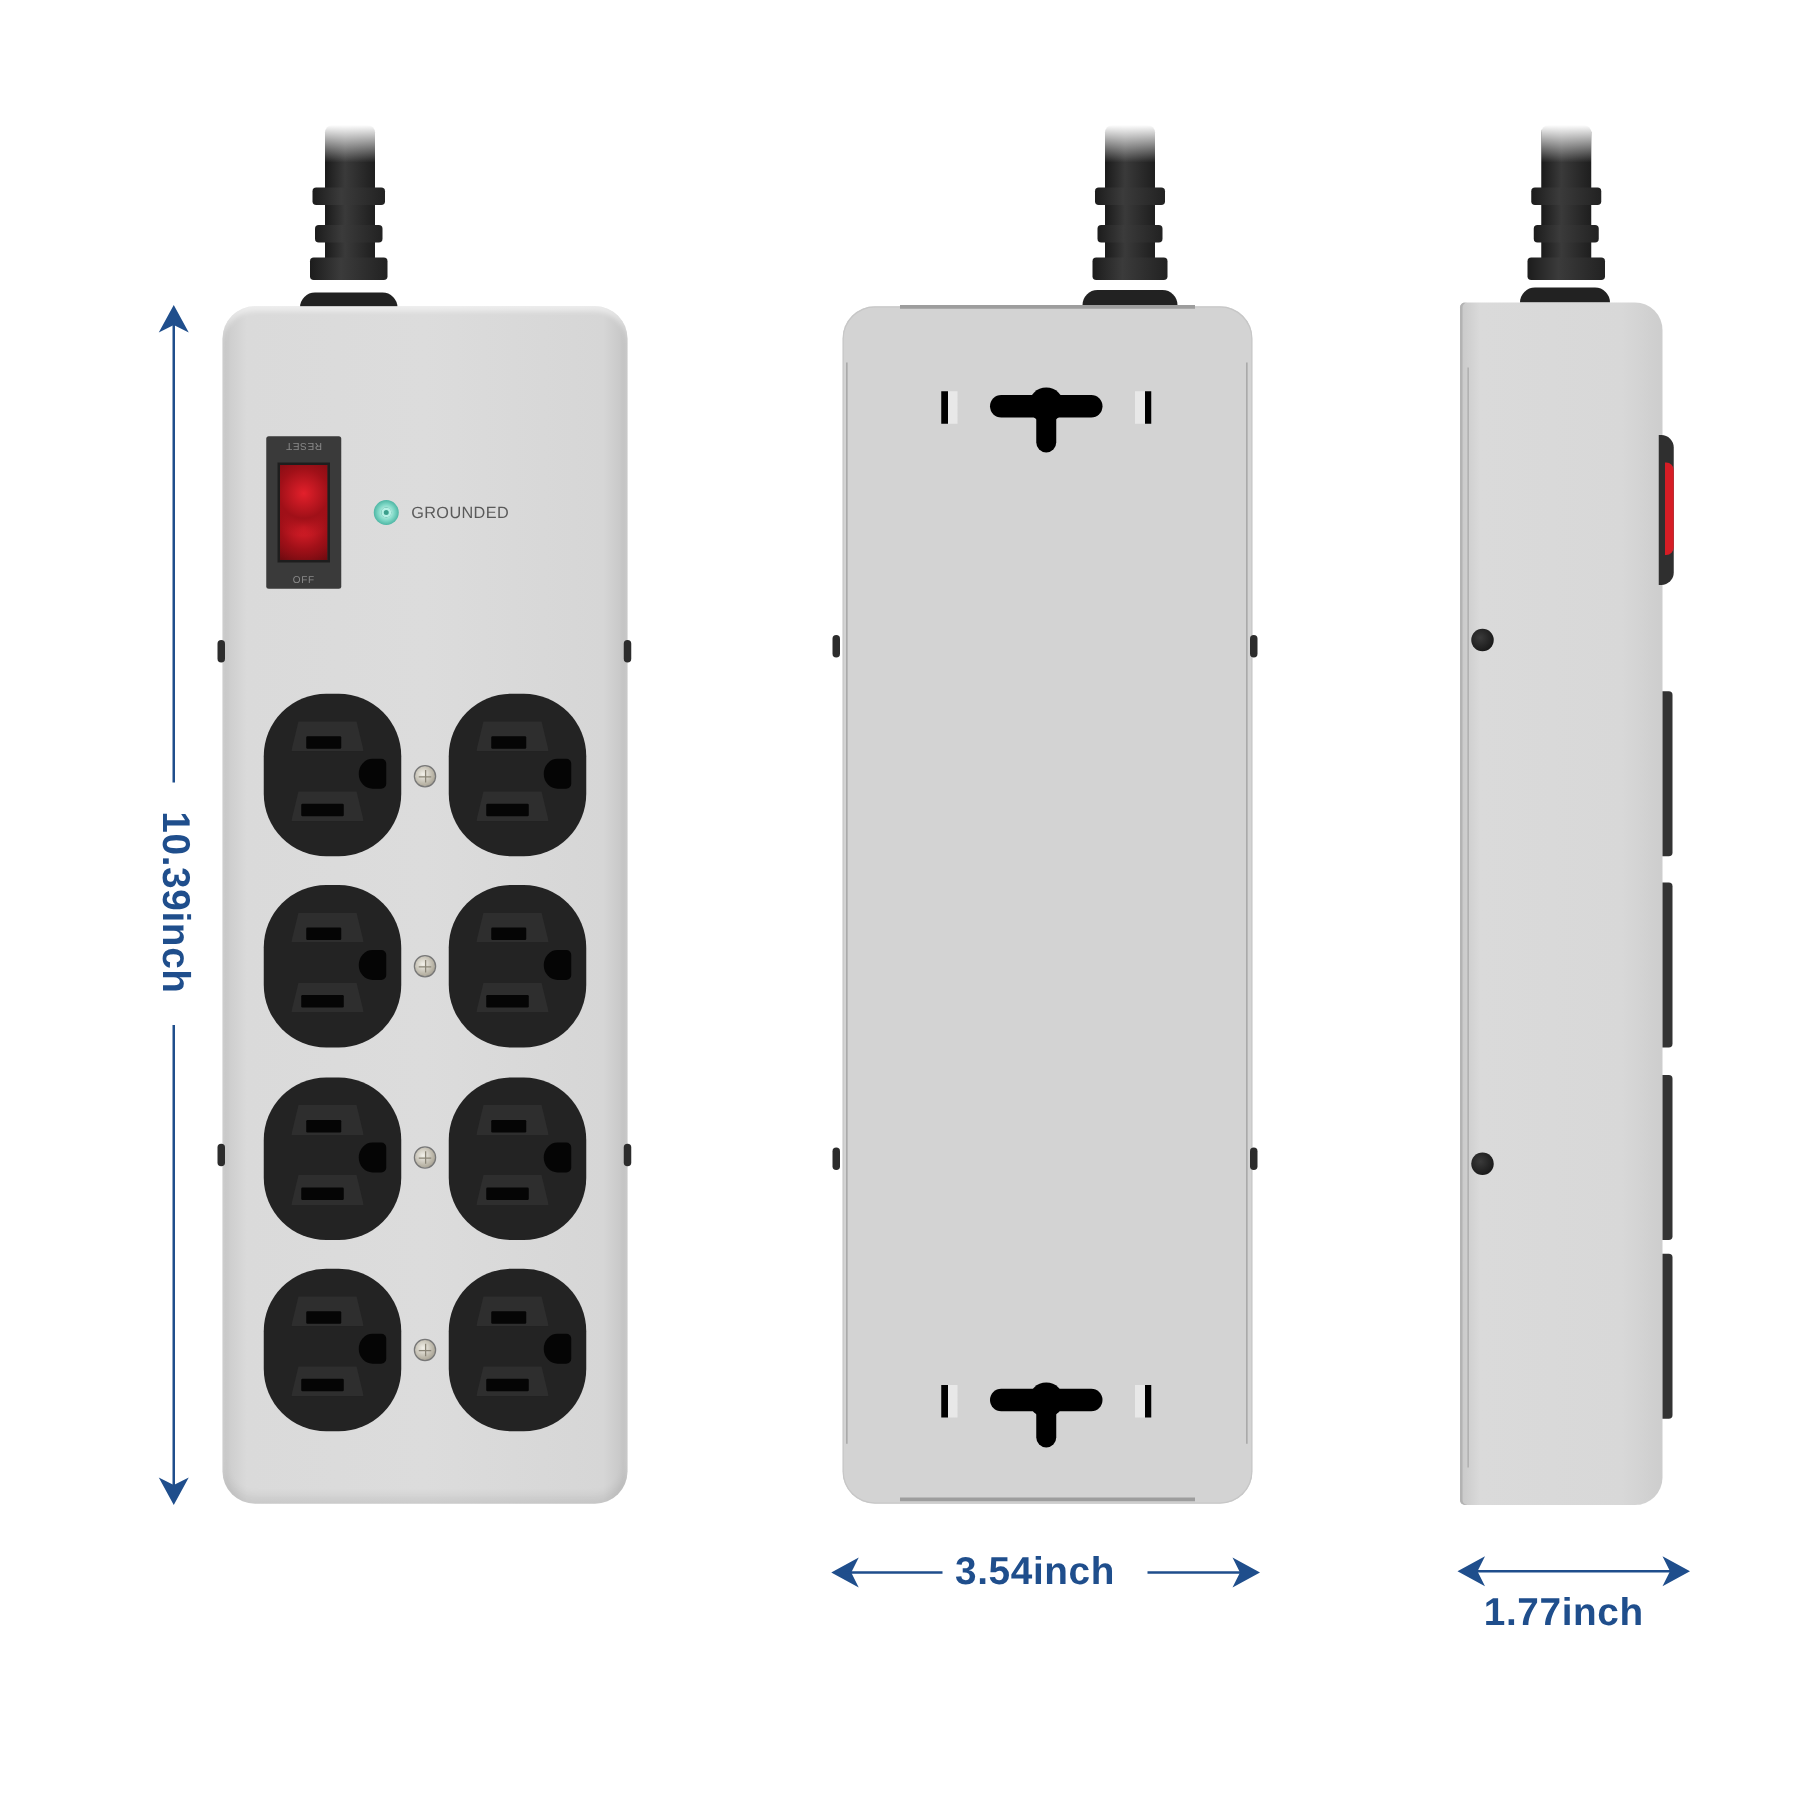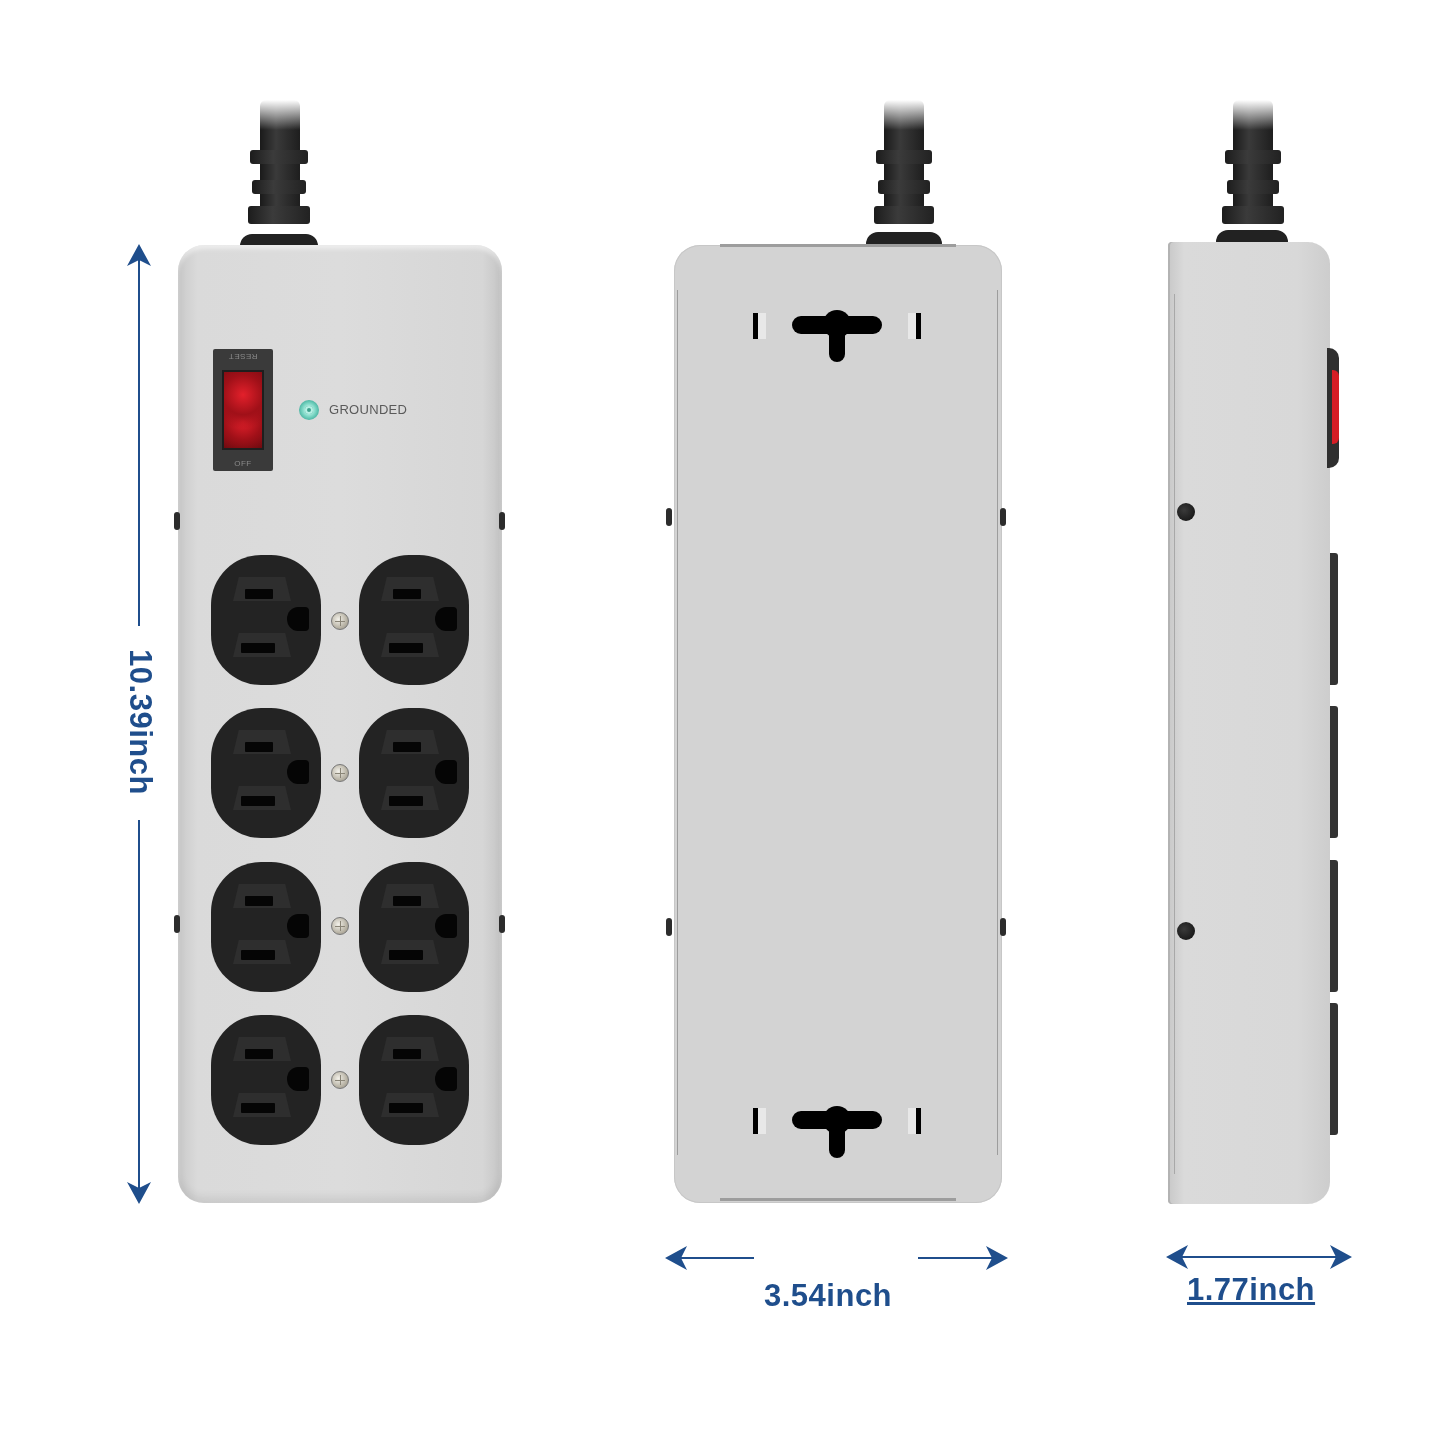--- a/index.html
+++ b/index.html
@@ -272,21 +272,21 @@
     <div class="keyhole-v" style="left:829px; top:1122px;"></div>
     <div class="tab-slot r" style="left:908px; top:1108px;"></div>
   </div>
 </div>
 
 <div>
   <svg class="arrow-svg" style="left:665px; top:1246px;" width="24" height="24">
     <polygon points="0,12 22,0 16,12 22,24" fill="#1f4e8c"></polygon>
   </svg>
   <div class="dim-line" style="left:676px; top:1257px; width:78px; height:2px;"></div>
-  <div class="dim-text" style="left:764px; top:1239px;margin-top:39px;">3.54inch</div>
+  <div class="dim-text" style="left:764px; top:1239px;">3.54inch</div>
   <div class="dim-line" style="left:918px; top:1257px; width:78px; height:2px;"></div>
   <svg class="arrow-svg" style="left:984px; top:1246px;" width="24" height="24">
     <polygon points="24,12 2,0 8,12 2,24" fill="#1f4e8c"></polygon>
   </svg>
 </div>
 
 <div>
   <div class="cord" style="left:1233px; top:100px; height:110px;"></div>
   <div class="cord-fade" style="left:1233px; top:100px;"></div>
   <div class="relief-ring" style="left:1225px; top:150px; width:56px;"></div>
@@ -309,14 +309,14 @@
 </div>
 
 <div>
   <svg class="arrow-svg" style="left:1166px; top:1245px;" width="24" height="24">
     <polygon points="0,12 22,0 16,12 22,24" fill="#1f4e8c"></polygon>
   </svg>
   <div class="dim-line" style="left:1178px; top:1256px; width:160px; height:2px;"></div>
   <svg class="arrow-svg" style="left:1328px; top:1245px;" width="24" height="24">
     <polygon points="24,12 2,0 8,12 2,24" fill="#1f4e8c"></polygon>
   </svg>
-  <div class="dim-text" style="left:1187px; top:1272px;text-decoration:underline;">1.77inch</div>
+  <div class="dim-text" style="left:1187px; top:1272px;">1.77inch</div>
 </div>
 
 </body></html>

